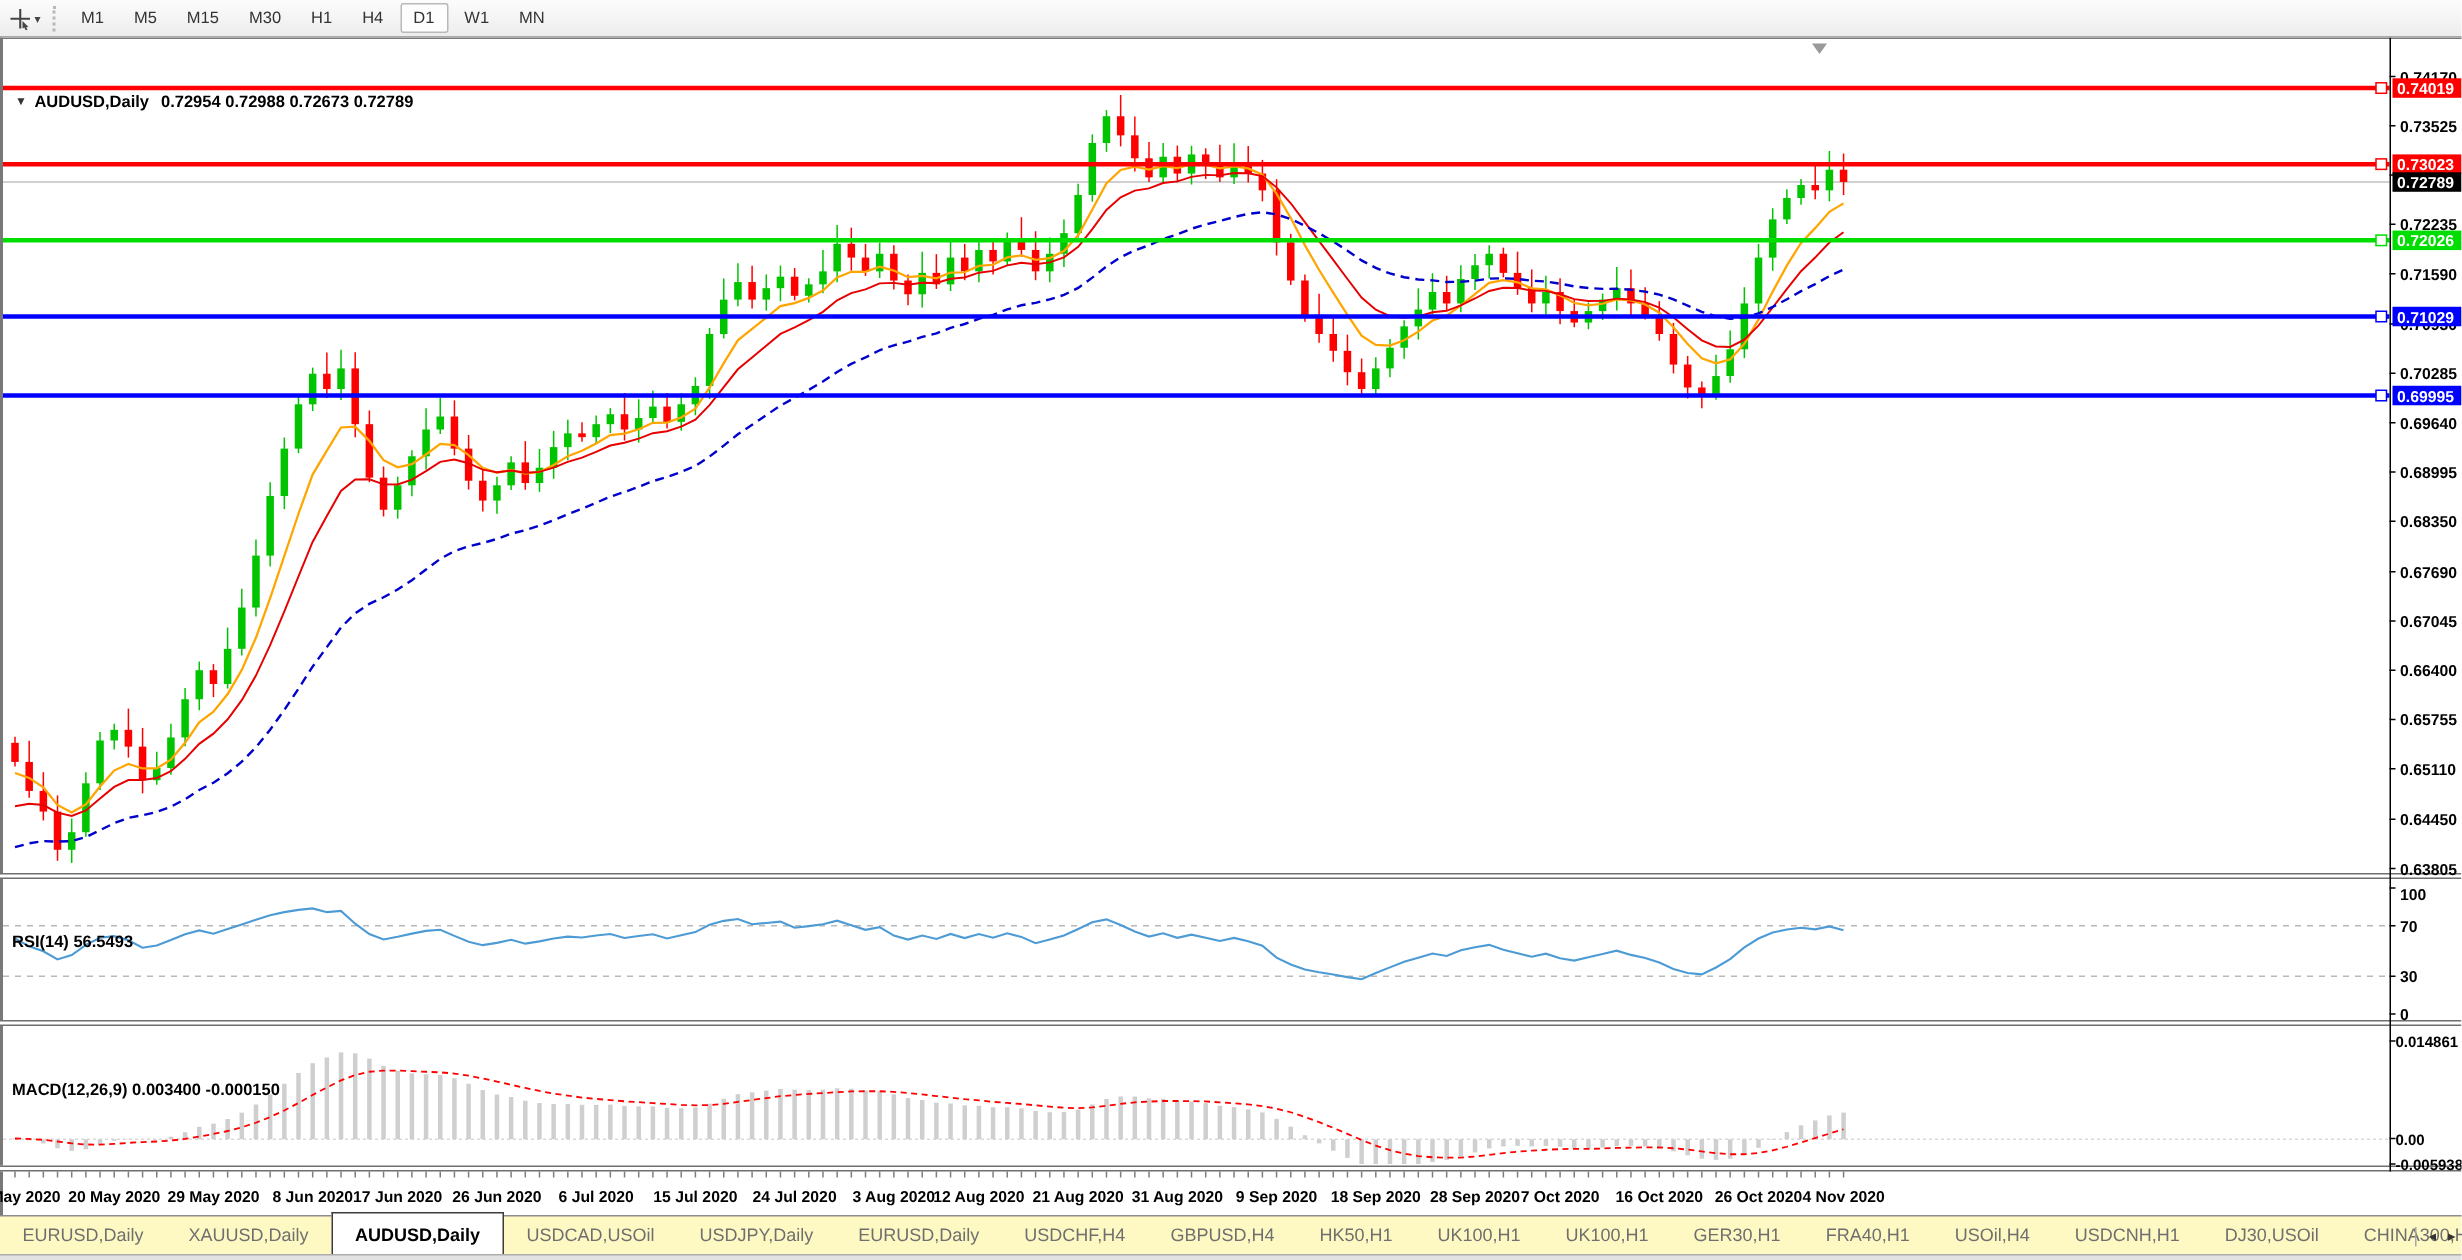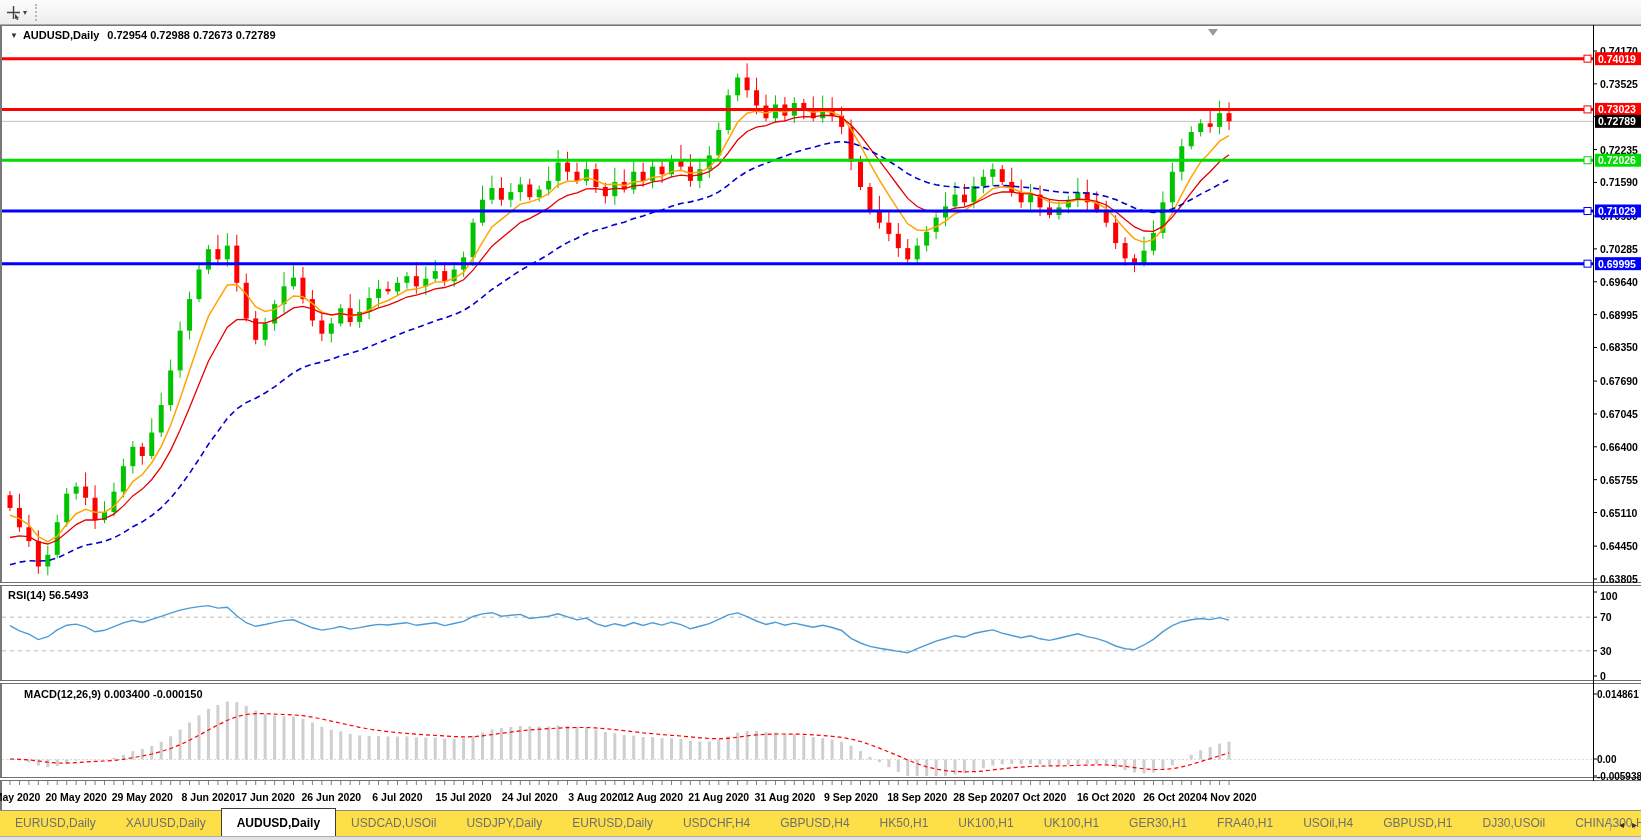--- a/index.html
+++ b/index.html
@@ -14,29 +14,29 @@
   .grip { width:4px; height:17px; border-left:2px dotted #b8b8b8; margin:0 6px 0 4px; }
   .periods { display:flex; align-items:center; gap:2px; }
   .tf-btn { font-size:11px; color:#333; padding:3px 8px; border:1px solid transparent;
             border-radius:2px; cursor:default; }
   .tf-btn.active { background:#fdfdfd; border:1px solid #b9b9b9; }
   
   .chart-area { position:absolute; left:0; top:25px; width:1641px; height:811px;
                 background:#fff; border-left:2px solid #787878; border-top:1px solid #787878;
                 z-index:1; }
   #chart-svg { position:absolute; left:0; top:0; width:1641px; height:840px; z-index:2; }
-  .overlay-label { position:absolute; z-index:3; font-size:11px; color:#000; white-space:nowrap; }
+  .overlay-label { position:absolute; z-index:3; font-size:11px; color:#000; white-space:nowrap;margin-top:33px; }
   .chart-title { left:10px; top:29px; font-weight:700; }
   .chart-title .caret { font-size:8px; color:#333; margin-right:5px; vertical-align:1px; }
   .chart-title .ohlc { margin-left:8px; }
   .rsi-label  { left:8px; top:589px; font-weight:700; }
-  .macd-label { left:24px; top:688px; font-weight:700; }
+  .macd-label { left:8px; top:688px; font-weight:700; }
   
   .tabbar { position:absolute; left:0; top:810px; width:1641px; height:26px;
-            background:#fde047; border-top:1px solid #8d8d8d; display:flex;
+            background:#fef9c3; border-top:1px solid #8d8d8d; display:flex;
             align-items:stretch; z-index:10; }
   .tab { font-size:12px; color:#6f6f6f; padding:5px 15px 4px 15px; white-space:nowrap; cursor:default; }
   .tab.active { background:#ffffff; border:1px solid #3c3c3c; border-bottom:none;
                 color:#000; font-weight:700; margin-top:-3px; padding-top:7px; z-index:11; }
   .tab-sep { width:1px; height:13px; background:#a8a8a8; align-self:center; }
   .tab-arrows { position:absolute; right:4px; top:0; height:26px; display:flex;
                 align-items:center; gap:8px; font-size:10px; color:#333; }
   .tab-arrows .tab-sep { height:13px; }
   .statusbar { position:absolute; left:0; top:836px; width:1641px; height:4px;
                background:#e2e2e2; border-top:1px solid #aeaeae; z-index:10; }
@@ -699,20 +699,31 @@
 
 <div class="toolbar">
   <div class="tool-icon">
     <svg width="15" height="15" viewBox="0 0 15 15">
       <path d="M7.5 1 v13 M1 7.5 h13" stroke="#444" stroke-width="1.4" fill="none"></path>
       <path d="M9 9 L13 13 L11.4 13.2 L12.4 15 L11 15 L10.2 13.4 L9 14 Z" fill="#444"></path>
     </svg>
     <span class="caret">▾</span>
   </div>
   <div class="grip"></div>
+  <div class="periods" id="periods">
+      <div class="tf-btn">M1</div>
+      <div class="tf-btn">M5</div>
+      <div class="tf-btn">M15</div>
+      <div class="tf-btn">M30</div>
+      <div class="tf-btn">H1</div>
+      <div class="tf-btn">H4</div>
+      <div class="tf-btn active">D1</div>
+      <div class="tf-btn">W1</div>
+      <div class="tf-btn">MN</div>
+    </div>
 </div>
 
 <div class="tabbar" id="tabbar">
     <div class="tab">EURUSD,Daily</div>
     <div class="tab-sep"></div>
     <div class="tab">XAUUSD,Daily</div>
     <div class="tab-sep"></div>
     <div class="tab active">AUDUSD,Daily</div>
     <div class="tab-sep"></div>
     <div class="tab">USDCAD,USOil</div>
@@ -730,21 +741,21 @@
     <div class="tab">UK100,H1</div>
     <div class="tab-sep"></div>
     <div class="tab">UK100,H1</div>
     <div class="tab-sep"></div>
     <div class="tab">GER30,H1</div>
     <div class="tab-sep"></div>
     <div class="tab">FRA40,H1</div>
     <div class="tab-sep"></div>
     <div class="tab">USOil,H4</div>
     <div class="tab-sep"></div>
-    <div class="tab">GBPUSD,H1</div>
+    <div class="tab">USDCNH,H1</div>
     <div class="tab-sep"></div>
     <div class="tab">DJ30,USOil</div>
     <div class="tab-sep"></div>
     <div class="tab">CHINA300,H1</div>
     <div class="tab-sep"></div>
     <div class="tab-arrows">
       <div class="tab-sep"></div>
       <span>◂</span>
       <span>▸</span>
     </div>

